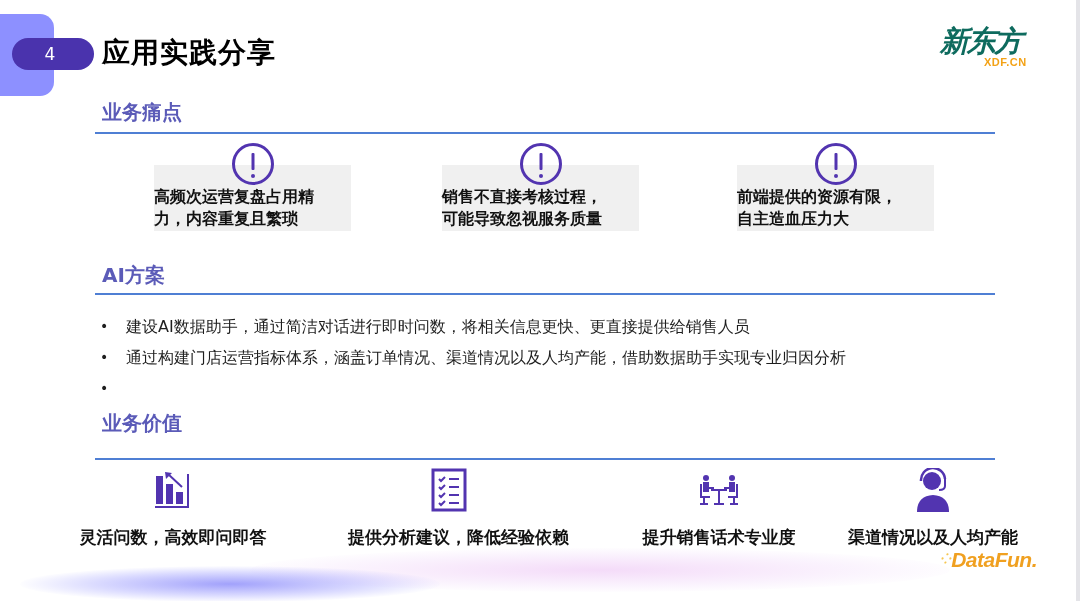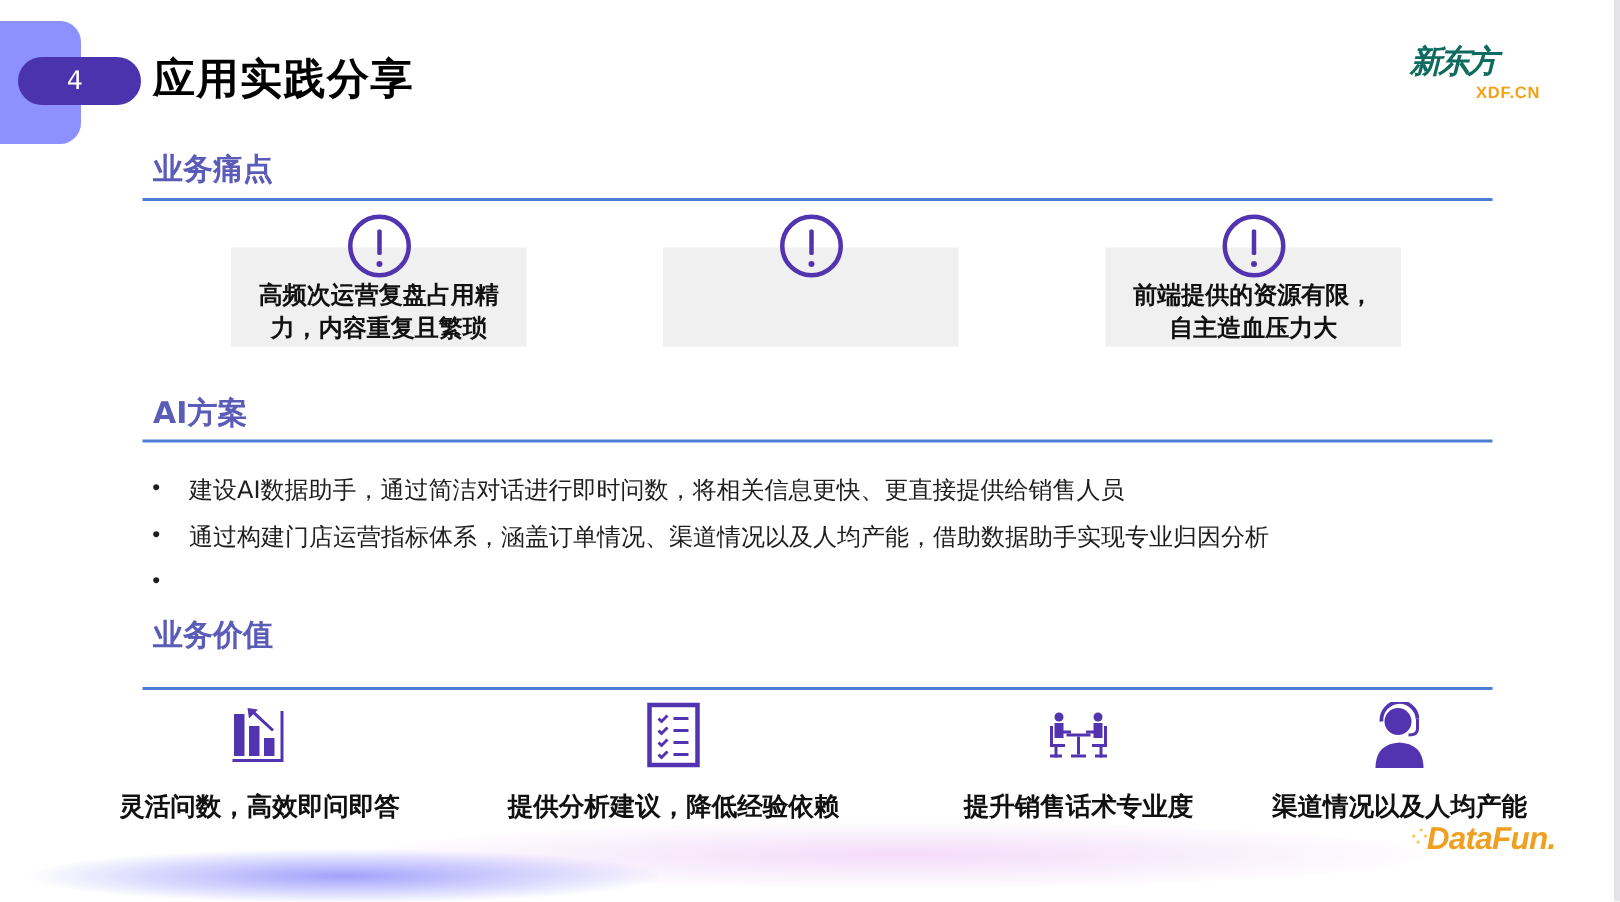--- a/index.html
+++ b/index.html
@@ -2,30 +2,30 @@
 <html><head>
 <meta charset="utf-8">
 <style>
   html,body{margin:0;padding:0;}
   body{width:1080px;height:601px;overflow:hidden;background:#ffffff;position:relative;font-family:"DejaVu Sans","Liberation Sans",sans-serif;}
   .right-edge{position:absolute;right:0;top:0;width:4px;height:601px;background:#e4e4e8;}
   .tab-block{position:absolute;left:0;top:14px;width:54px;height:82px;background:#8d90ff;border-radius:0 14px 14px 0;}
   .num-pill{position:absolute;left:12px;top:38px;width:82px;height:32px;background:#4a33ad;border-radius:16px;color:#fff;font-size:17px;line-height:32px;text-align:center;box-sizing:border-box;padding-right:6px;}
   .page-title{position:absolute;left:102px;top:34px;font-size:28px;font-weight:bold;color:#000000;letter-spacing:1px;}
   .logo{position:absolute;left:940px;top:26px;width:100px;height:44px;}
-  .logo-cn{font-size:21px;font-weight:bold;color:#0e6b5e;font-style:italic;letter-spacing:-2px;line-height:30px;}
+  .logo-cn{font-size:29px;font-weight:bold;color:#0e6b5e;font-style:italic;letter-spacing:-2px;line-height:30px;}
   .logo-en{position:absolute;left:44px;top:30px;font-size:11px;font-weight:bold;color:#f3a216;letter-spacing:0.5px;font-family:"Liberation Sans",sans-serif;}
   .section-title{position:absolute;left:102px;font-size:20px;font-weight:bold;color:#5b5bb8;}
   .section-line{position:absolute;left:95px;width:900px;height:2px;background:#4f7fd4;}
   .pain-card{position:absolute;top:143px;width:200px;height:88px;}
   .pain-bg{position:absolute;left:0;top:22px;width:100%;height:66px;background:#f0f0f0;}
   .pain-icon{position:absolute;left:50%;top:0;transform:translateX(-50%);width:42px;height:42px;border:3px solid #5234b0;border-radius:50%;box-sizing:border-box;}
   .pain-icon .bar{position:absolute;left:50%;top:7px;width:3px;height:17px;background:#5234b0;transform:translateX(-50%);border-radius:1px;}
   .pain-icon .dot{position:absolute;left:50%;top:28px;width:4px;height:4px;background:#5234b0;transform:translateX(-50%);border-radius:50%;}
-  .pain-text{position:absolute;left:0;top:43px;width:100%;text-align:center;font-size:16px;font-weight:bold;color:#111;line-height:22px;}
+  .pain-text{position:absolute;left:0;top:43px;width:100%;font-size:16px;font-weight:bold;color:#111;line-height:22px;}
   .bullets{position:absolute;left:100px;top:311px;list-style:none;margin:0;padding:0;}
   .bullets li{position:relative;font-size:16px;color:#1e1e1e;line-height:31px;padding-left:26px;}
   .bullets li .b{position:absolute;left:0;top:0;font-size:14px;}
   .value{position:absolute;top:466px;width:240px;text-align:center;}
   .value-icon{height:48px;display:flex;justify-content:center;align-items:center;}
   .value-label{margin-top:12px;font-size:17px;font-weight:bold;color:#111;white-space:nowrap;}
   .glow1{position:absolute;left:20px;top:566px;width:420px;height:36px;border-radius:50%;background:radial-gradient(ellipse at center,rgba(130,130,250,0.75) 0%,rgba(150,150,255,0.35) 45%,rgba(255,255,255,0) 72%);}
   .glow2{position:absolute;left:250px;top:548px;width:700px;height:44px;border-radius:50%;background:radial-gradient(ellipse at center,rgba(238,200,245,0.65) 0%,rgba(240,215,250,0.3) 50%,rgba(255,255,255,0) 75%);}
   .datafun{position:absolute;left:940px;top:548px;font-size:21px;font-style:italic;font-weight:bold;color:#f0a020;font-family:"Liberation Sans",sans-serif;letter-spacing:-0.5px;}
   .datafun .dots{color:#f6c650;font-size:13px;vertical-align:4px;margin-right:1px;}
@@ -58,20 +58,24 @@
     <div>力，内容重复且繁琐</div>
   </div>
 </div>
 
 <div class="pain-card" style="left:442px;width:197px;">
   <div class="pain-bg"></div>
   <div class="pain-icon">
       <div class="bar"></div>
       <div class="dot"></div>
     </div>
+  <div class="pain-text">
+    <div>销售不直接考核过程，</div>
+    <div>可能导致忽视服务质量</div>
+  </div>
 </div>
 
 <div class="pain-card" style="left:737px;width:197px;">
   <div class="pain-bg"></div>
   <div class="pain-icon">
       <div class="bar"></div>
       <div class="dot"></div>
     </div>
   <div class="pain-text">
     <div>前端提供的资源有限，</div>
@@ -98,21 +102,21 @@
       <rect x="13" y="14" width="7" height="20" fill="#5234b0"></rect>
       <rect x="23" y="22" width="7" height="12" fill="#5234b0"></rect>
       <line x1="15" y1="4" x2="29" y2="17" stroke="#5234b0" stroke-width="2"></line>
       <polygon points="12,2 19,3 13,9" fill="#5234b0"></polygon>
       <polyline points="35,4 35,37 2,37" fill="none" stroke="#5234b0" stroke-width="2"></polyline>
     </svg>
   </div>
   <div class="value-label">灵活问数，高效即问即答</div>
 </div>
 
-<div class="value" style="left:329px;">
+<div class="value" style="left:329px;text-align:right;">
   <div class="value-icon">
     <svg width="36" height="44" viewBox="0 0 36 44">
       <rect x="2" y="2" width="32" height="40" fill="none" stroke="#5234b0" stroke-width="3"></rect>
       <g stroke="#5234b0" stroke-width="2" fill="none">
         <polyline points="8,11 10,13 14,9"></polyline>
           <line x1="18" y1="11" x2="28" y2="11"></line>
         <polyline points="8,19 10,21 14,17"></polyline>
           <line x1="18" y1="19" x2="28" y2="19"></line>
         <polyline points="8,27 10,29 14,25"></polyline>
           <line x1="18" y1="27" x2="28" y2="27"></line>

